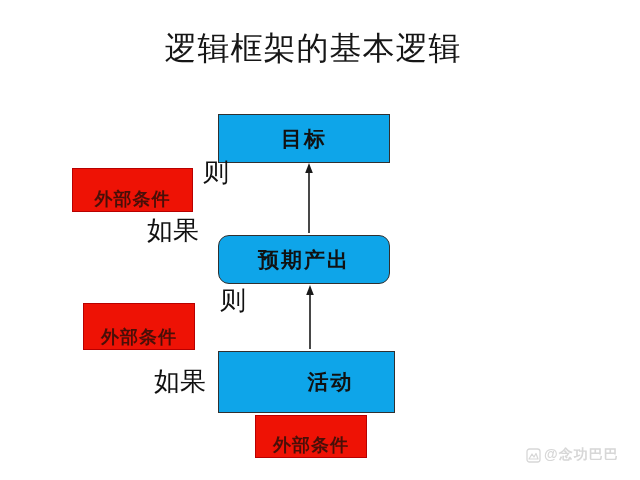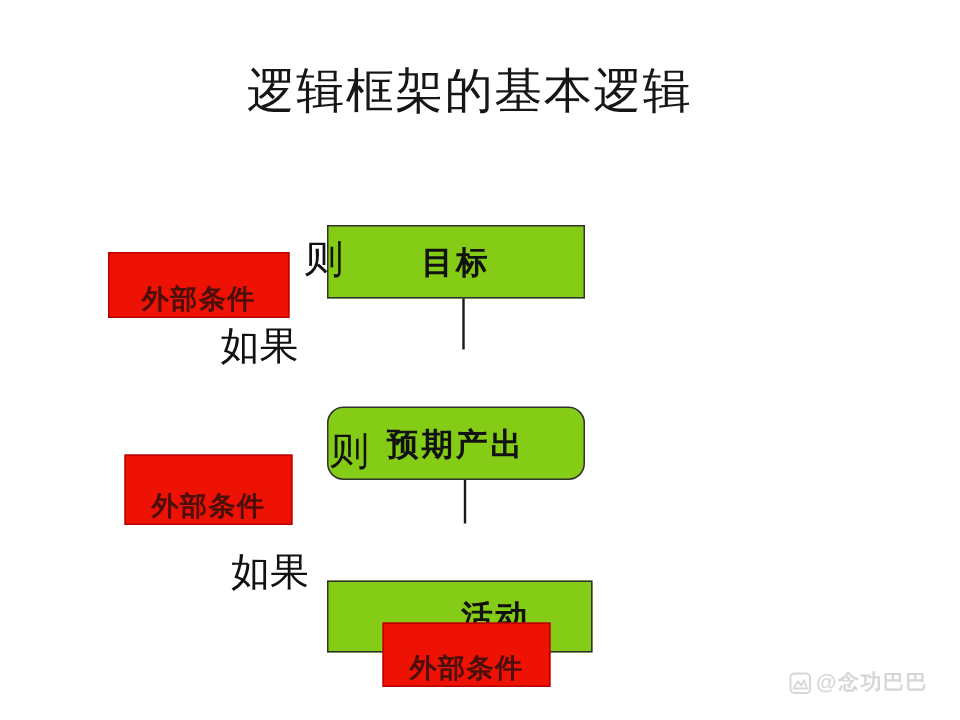--- a/index.html
+++ b/index.html
@@ -14,53 +14,52 @@
     background: #ffffff;
     overflow: hidden;
     font-family: "Liberation Serif", "DejaVu Serif", serif;
     color: #161616;
   }
   .title {
     position: absolute;
     top: 28px;
     left: 0;
     right: 14px;
-    margin: 16px;
+    margin: 4px;
     text-align: center;
     font-size: 32px;
     font-weight: 400;
     letter-spacing: 1px;
     line-height: 1.05;
     color: #161616;
   }
   .arrows {
     position: absolute;
     top: 0;
     left: 0;
     width: 640px;
     height: 480px;
     pointer-events: none;
   }
   .node {
     position: absolute;
     box-sizing: border-box;
-    background: #84cc16;
+    background: #0ea5e9;
     border: 1px solid #303030;
     display: flex;
     align-items: center;
     justify-content: center;
     font-size: 21px;
     font-weight: bold;
     letter-spacing: 2px;
     color: #111111;
-    margin-top: 36px;
   }
   .node-goal     { left: 218px; top: 114px; width: 172px; height: 49px; }
   .node-output   { left: 218px; top: 235px; width: 172px; height: 49px; border-radius: 11px; }
-  .node-activity { left: 218px; top: 351px; width: 177px; height: 48px; padding-left: 48px; }
+  .node-activity { left: 218px; top: 351px; width: 177px; height: 62px; padding-left: 48px; }
   .cond {
     position: absolute;
     box-sizing: border-box;
     background: #ee1205;
     border: 1px solid #b80000;
     display: flex;
     align-items: flex-end;
     justify-content: center;
     font-size: 18px;
     font-weight: bold;

